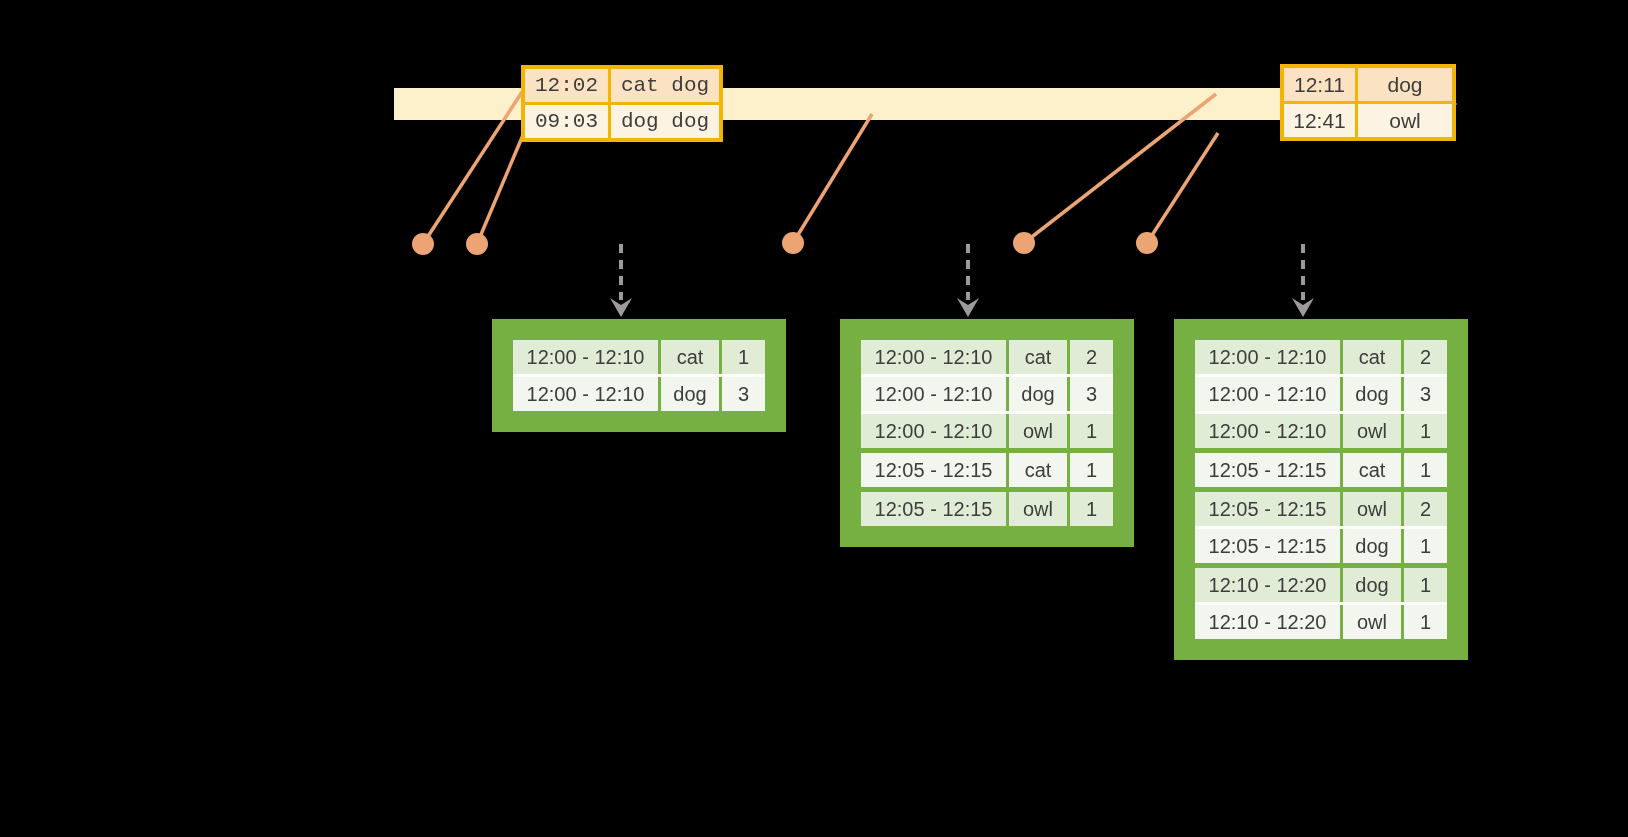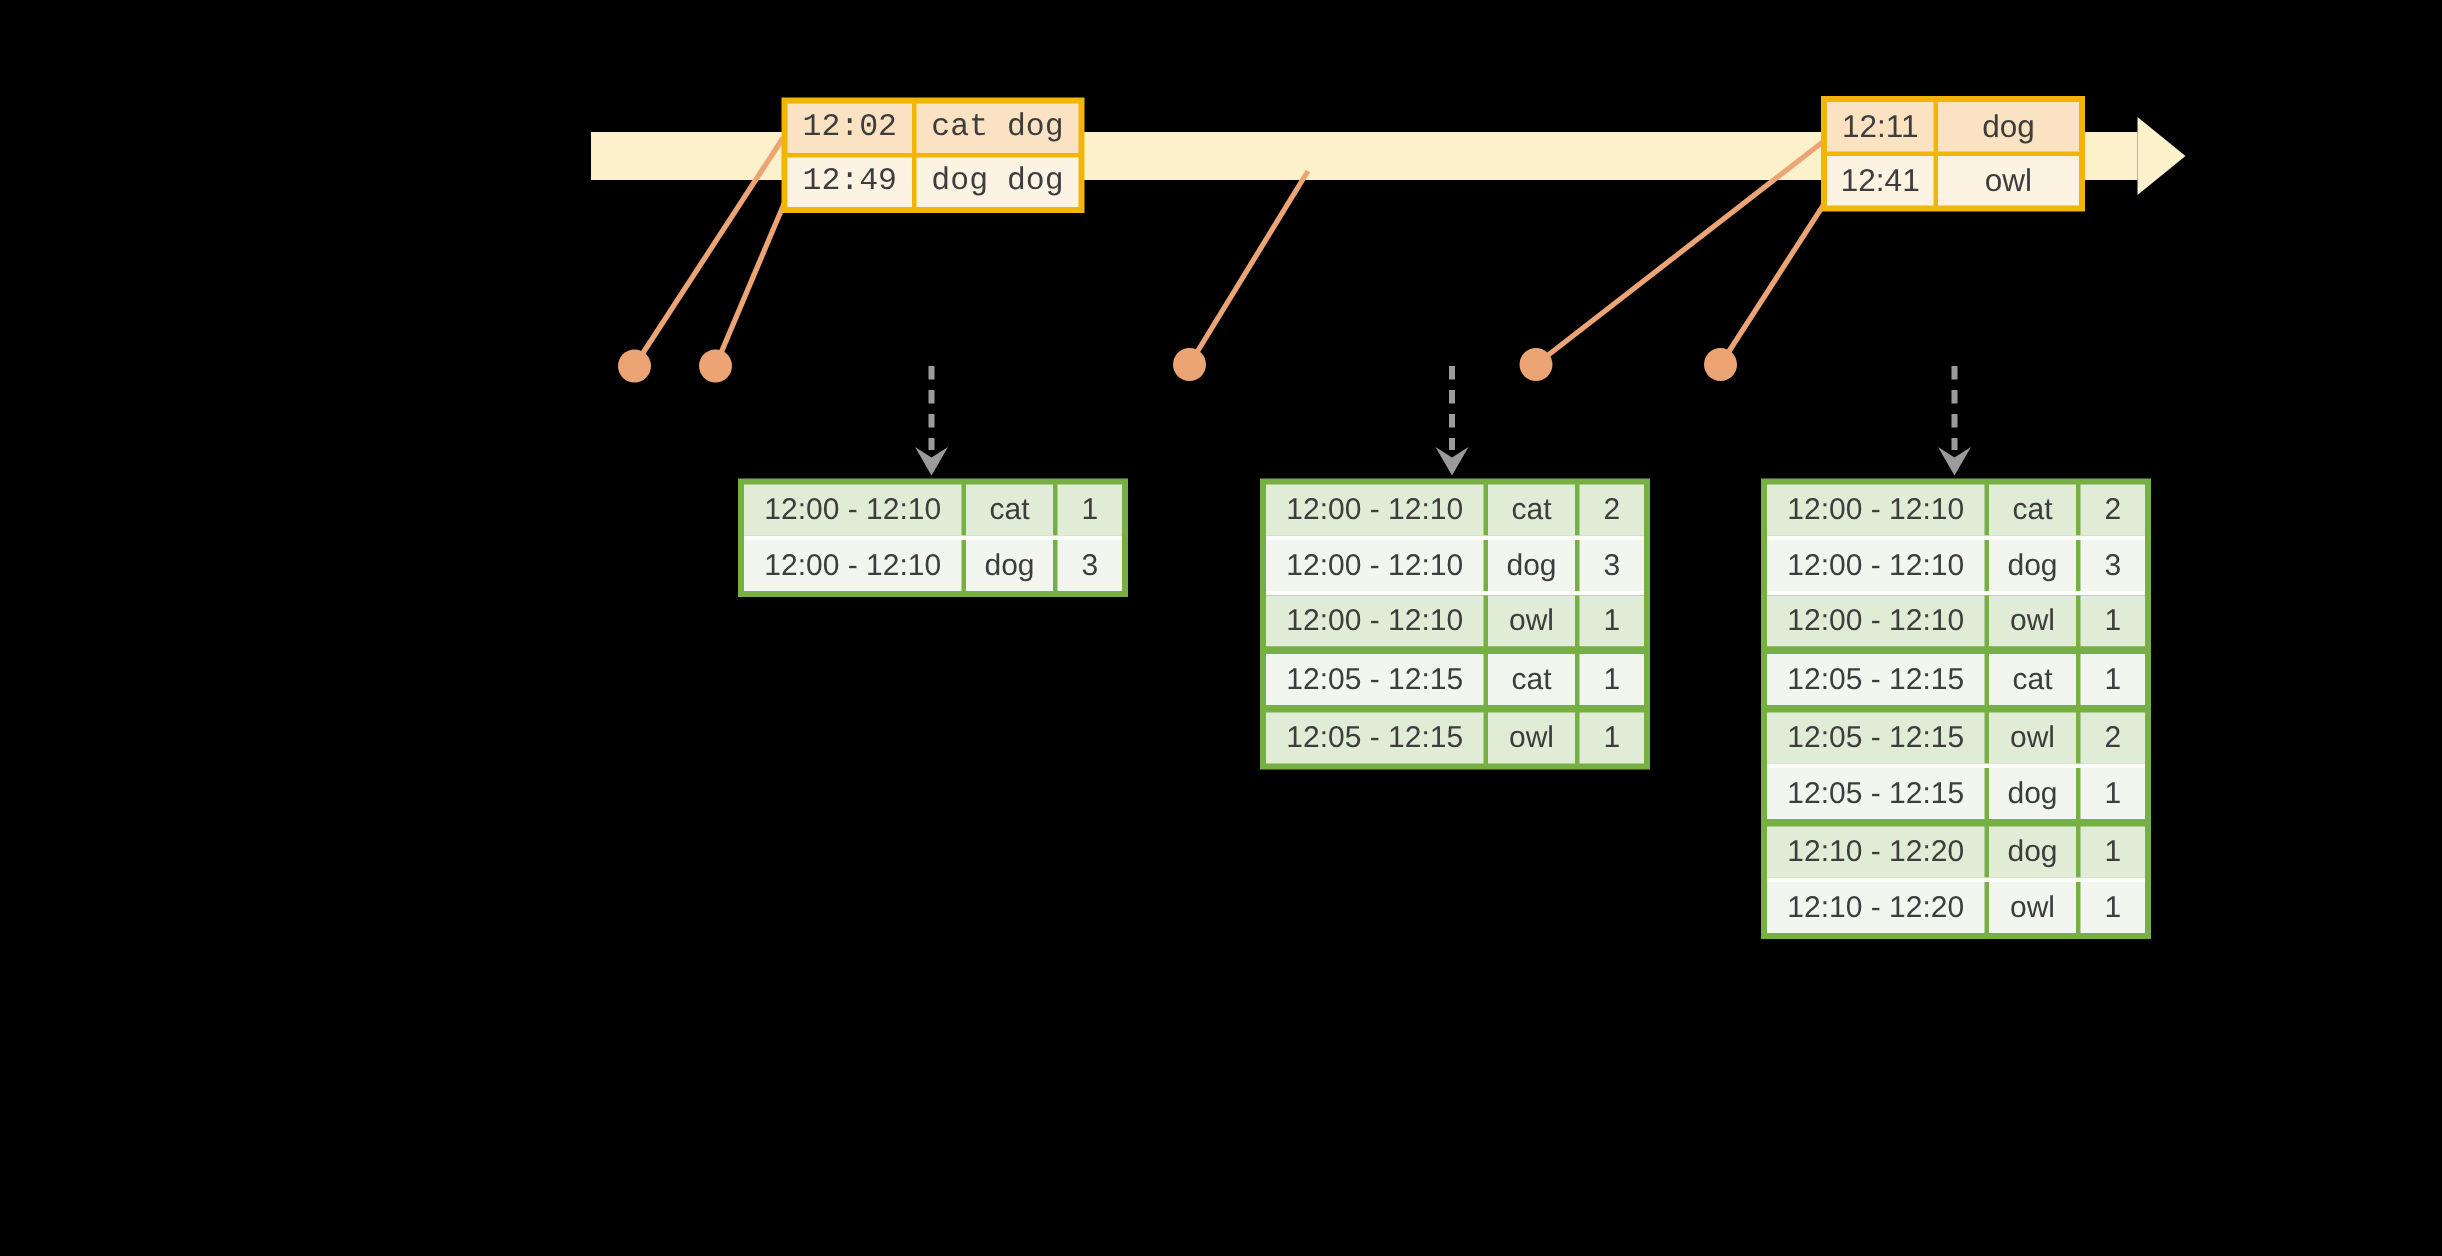--- a/index.html
+++ b/index.html
@@ -25,35 +25,35 @@
   .etable{
     position:absolute;
     display:grid;
     column-gap:3px;row-gap:3px;
     background:var(--gold);
     padding:4px;
     font-size:21px;
   }
   .etable1{left:521px;top:65px;grid-template-columns:83px 108px;font-family:Liberation Mono, monospace;}
   .etable2{left:870px;top:83px;grid-template-columns:82px 107px;}
-  .etable3{left:1214px;top:64px;grid-template-columns:71px 94px;}
+  .etable3{left:1280px;top:64px;grid-template-columns:71px 94px;}
   .ecell{
     height:33px;line-height:33px;
     text-align:center;
     color:var(--text);
     white-space:nowrap;
   }
   .ecell.r0{background:var(--event_row_a);}
   .ecell.r1{background:var(--event_row_b);}
 
   
   .rtable{
     position:absolute;
     background:var(--green);
-    padding:4px;
+    padding:21px;
     display:flex;flex-direction:column;
     font-size:20px;
   }
   .rtable1{left:492px;top:319px;}
   .rtable2{left:840px;top:319px;}
   .rtable3{left:1174px;top:319px;}
   .rrow{
     display:grid;
     grid-template-columns:145px 58px 43px;
     column-gap:3px;
@@ -97,21 +97,21 @@
     <polygon class="dashhead" points="610,298 621,317 632,298 621,305"></polygon>
     <line class="dash" x1="968" y1="244" x2="968" y2="300"></line>
     <polygon class="dashhead" points="957,298 968,317 979,298 968,305"></polygon>
     <line class="dash" x1="1303" y1="244" x2="1303" y2="300"></line>
     <polygon class="dashhead" points="1292,298 1303,317 1314,298 1303,305"></polygon>
   </svg>
 
   <div class="etable etable1">
       <div class="ecell r0">12:02</div>
       <div class="ecell r0">cat dog</div>
-      <div class="ecell r1">12:49</div>
+      <div class="ecell r1">09:03</div>
       <div class="ecell r1">dog dog</div>
     </div>
   <div class="etable etable3">
       <div class="ecell r0">12:11</div>
       <div class="ecell r0">dog</div>
       <div class="ecell r1">12:41</div>
       <div class="ecell r1">owl</div>
     </div>
 
   <div class="rtable rtable1">

